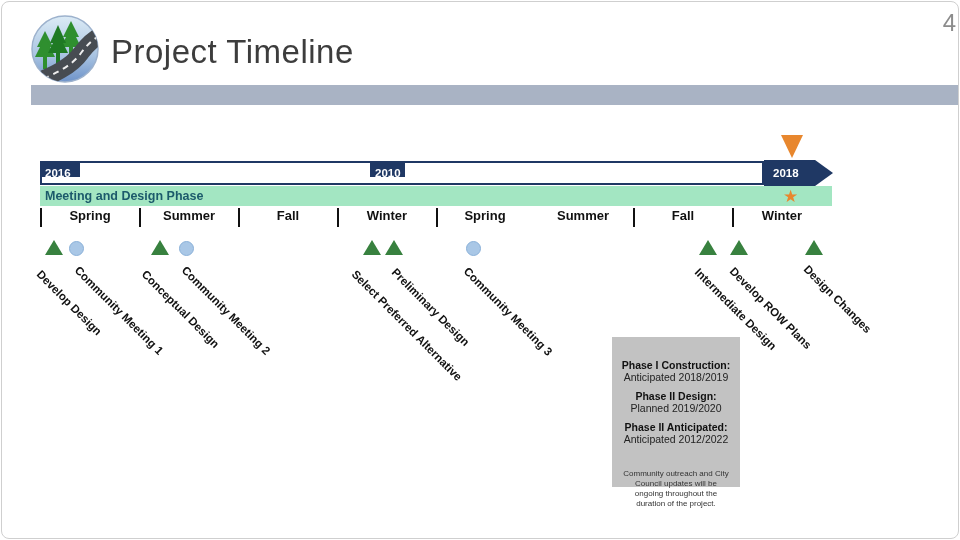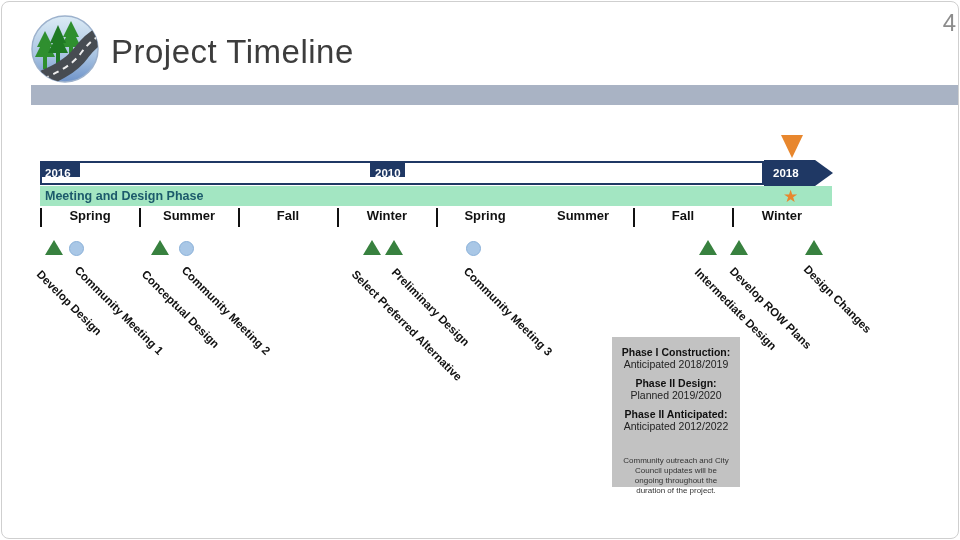--- a/index.html
+++ b/index.html
@@ -65,21 +65,21 @@
   
   .mlabel { position:absolute; white-space:nowrap; font-size:11.5px; font-weight:bold;
             color:#111; transform:rotate(45deg); transform-origin:0 0; }
   .lb0{left:41px;top:266px}.lb1{left:79px;top:262px}.lb2{left:146px;top:266px}
   .lb3{left:186px;top:262px}.lb4{left:356px;top:266px}.lb5{left:396px;top:264px}
   .lb6{left:468px;top:263px}.lb7{left:699px;top:264px}.lb8{left:734px;top:263px}
   .lb9{left:808px;top:261px}
 
   
   .info-box { position:absolute; left:610px; top:335px; width:128px; height:150px;
-              background:var(--gray_box,#c2c2c2); text-align:center; padding-top:9px; }
+              background:var(--gray_box,#c2c2c2); text-align:center; padding-top:22px; }
   .ib-head { font-size:10.5px; font-weight:bold; color:#111; margin-top:7px; }
   .ib-item:first-child .ib-head { margin-top:0; }
   .ib-detail { font-size:10.5px; color:#222; }
   .ib-note { font-size:8px; color:#333; margin-top:24px; padding:0 8px; line-height:1.25; }
 </style>
 </head>
 <body>
 
 <div class="slide">
 

